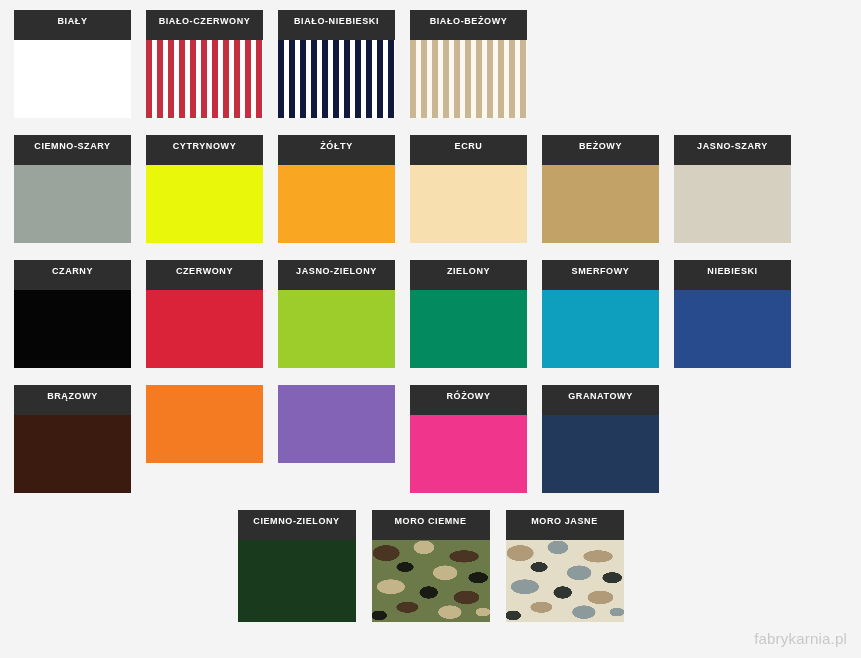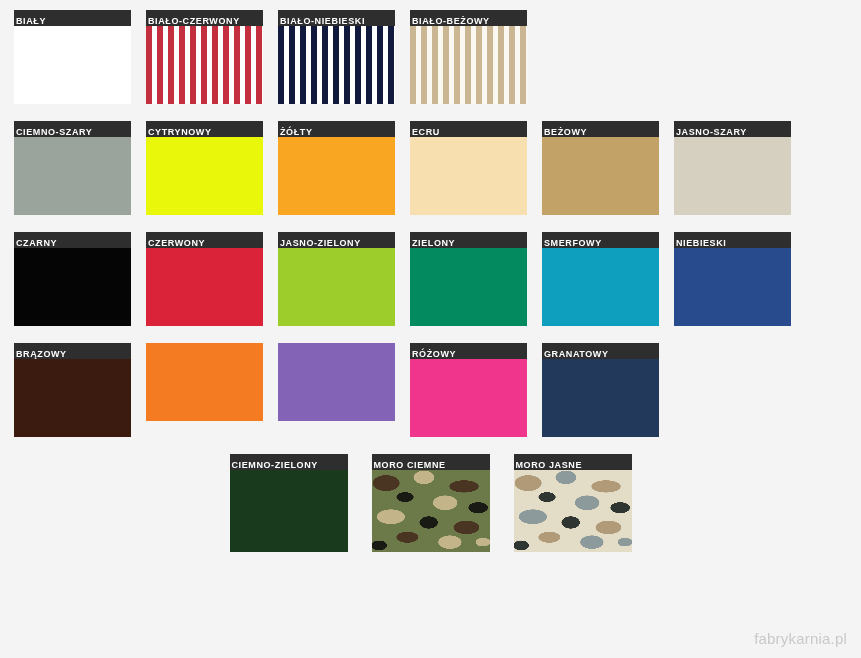--- a/index.html
+++ b/index.html
@@ -22,36 +22,36 @@
     padding: 10px 14px 0 14px;
   }
   .row {
     display: flex;
     justify-content: flex-start;
     gap: 15px;
     margin-bottom: 17px;
   }
   .row.centered {
     justify-content: center;
-    gap: 24px;
+    gap: 16px;
   }
   .swatch-card {
     width: 117px;
     display: flex;
     flex-direction: column;
   }
   .swatch-label {
     background: #2e2e2e;
     color: #ffffff;
     font-size: 9px;
     font-weight: bold;
     letter-spacing: 0.6px;
-    text-align: left;
+    text-align: center;
     line-height: 1;
-    padding: 7px 2px 0 2px;
+    padding: 7px 2px 14px 2px;
     white-space: nowrap;
     overflow: hidden;
     text-transform: uppercase;
     font-family: "Liberation Sans", sans-serif;
   }
   .swatch-fill {
     height: 78px;
     width: 100%;
   }
   .row.centered .swatch-fill {

